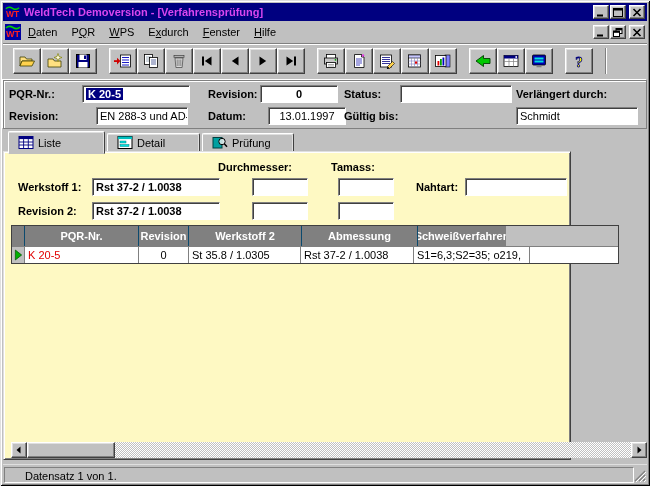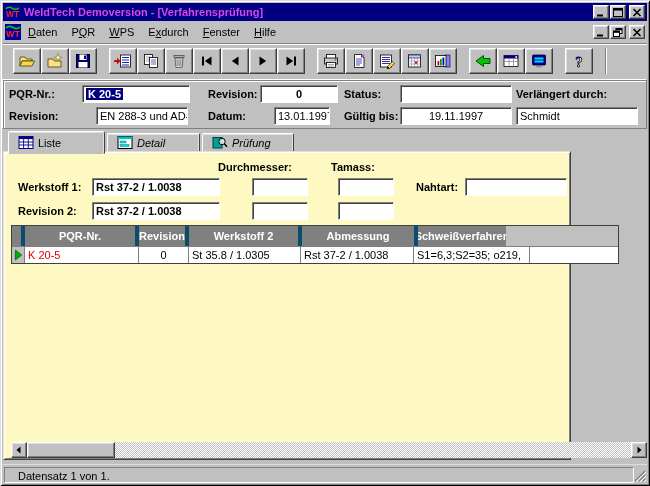--- a/index.html
+++ b/index.html
@@ -43,49 +43,49 @@
     padding:2px 3px 0 3px;white-space:nowrap;overflow:hidden;}
   .field.center{text-align:center;}
   .field.boldval{font-weight:bold;}
   .sel{background:#000080;color:#fff;font-weight:bold;padding:0 2px;}
   
   .tab{position:absolute;background:#c0c0c0;display:flex;align-items:center;gap:4px;
     padding:0 9px;border:1px solid;border-color:#fff #404040 #c0c0c0 #fff;
     border-top-left-radius:2px;border-top-right-radius:2px;
     box-shadow: inset -1px 1px 0 #dfdfdf;}
   .tab.active{top:131px;height:23px;z-index:3;}
-  .tab.inactive{top:133px;height:19px;z-index:1;font-style:italic;}
+  .tab.inactive{top:133px;height:19px;z-index:1;}
   .tabpage{left:3px;top:151px;width:568px;height:309px;background:#fef9c3;
     border:1px solid;border-color:#dfdfdf #404040 #404040 #dfdfdf;
     box-shadow: inset 1px 1px 0 #fff, inset -1px -1px 0 #808080;z-index:2;}
   
   .grid{position:absolute;left:7px;top:73px;width:608px;border:1px solid #404040;background:#c0c0c0;}
   .gridrow{display:flex;}
   .hcell{height:20px;background:#808080;color:#fff;font-weight:bold;
     display:flex;align-items:center;justify-content:center;
-    border-right:4px solid #0c4a6e;overflow:hidden;white-space:nowrap;}
+    border-right:1px solid #0c4a6e;overflow:hidden;white-space:nowrap;}
   .dcell{height:17px;background:#fff;border-right:1px solid #808080;border-top:1px solid #808080;
     padding:2px 0 0 3px;white-space:nowrap;overflow:hidden;}
   .dcell.center{text-align:center;padding-left:0;}
   .selcell{background:#c0c0c0;display:flex;align-items:center;justify-content:center;padding:0;}
   .red{color:#e00000;}
   
   .hscroll{position:absolute;left:7px;top:290px;width:636px;height:16px;
     background:conic-gradient(#fff 25%,#c0c0c0 0 50%,#fff 0 75%,#c0c0c0 0) 0 0/2px 2px;}
   .sbtn{position:absolute;top:0;width:16px;height:16px;background:#c0c0c0;
     border:1px solid;border-color:#fff #404040 #404040 #fff;
     box-shadow: inset -1px -1px 0 #808080, inset 1px 1px 0 #dfdfdf;
     display:flex;align-items:center;justify-content:center;padding:0;}
   .sthumb{position:absolute;top:0;left:16px;width:88px;height:16px;background:#c0c0c0;
     border:1px solid;border-color:#fff #404040 #404040 #fff;
     box-shadow: inset -1px -1px 0 #808080, inset 1px 1px 0 #dfdfdf;}
   
   .statusbar{left:3px;top:464px;width:644px;height:19px;border-top:1px solid #dfdfdf;}
   .statuspanel{position:absolute;left:1px;top:2px;width:630px;height:16px;
-    border:1px solid;border-color:#808080 #fff #fff #808080;padding:2px 0 0 13px;white-space:nowrap;}
+    border:1px solid;border-color:#808080 #fff #fff #808080;padding:2px 0 0 20px;white-space:nowrap;}
   .grip{position:absolute;right:1px;top:4px;width:13px;height:13px;}
   button{font:inherit;cursor:default;}
 </style>
 </head>
 <body>
 
 <div id="screen">
 
   <div class="abs titlebar">
     <svg viewBox="0 0 16 16" width="15" height="15">
@@ -292,23 +292,22 @@
     <div class="field" style="left:78px;top:4px;width:108px"><span class="sel">K 20-5</span></div>
     <span class="lbl" style="left:204px;top:7px">Revision:</span>
     <div class="field center boldval" style="left:256px;top:4px;width:78px">0</div>
     <span class="lbl" style="left:340px;top:7px">Status:</span>
     <div class="field" style="left:396px;top:4px;width:112px"></div>
     <span class="lbl" style="left:512px;top:7px">Verlängert durch:</span>
 
     <span class="lbl" style="left:5px;top:29px">Revision:</span>
     <div class="field" style="left:92px;top:26px;width:92px">EN 288-3 und AD-Me</div>
     <span class="lbl" style="left:204px;top:29px">Datum:</span>
-    <div class="field center" style="left:270px;top:26px;width:56px">13.01.1997</div>
+    <div class="field center" style="left:264px;top:26px;width:78px">13.01.1997</div>
     <span class="lbl" style="left:340px;top:29px">Gültig bis:</span>
-    <div class="field center" style="left:396px;top:26px;width:112px">19.11.1997</div>
     <div class="field" style="left:512px;top:26px;width:122px">Schmidt</div>
   </div>
 
   <div class="abs tab active" style="left:8px;width:97px">
     <svg viewBox="0 0 16 13" width="16" height="13">
         <rect x="1" y="0.5" width="14" height="12" fill="#fff" stroke="#000080"></rect>
         <rect x="1" y="0.5" width="14" height="2.6" fill="#000080"></rect>
         <path d="M1 6 h14 M1 9 h14 M5.6 3.1 v9.4 M10.3 3.1 v9.4" stroke="#000080" stroke-width=".9"></path>
       </svg>
     <span>Liste</span>

